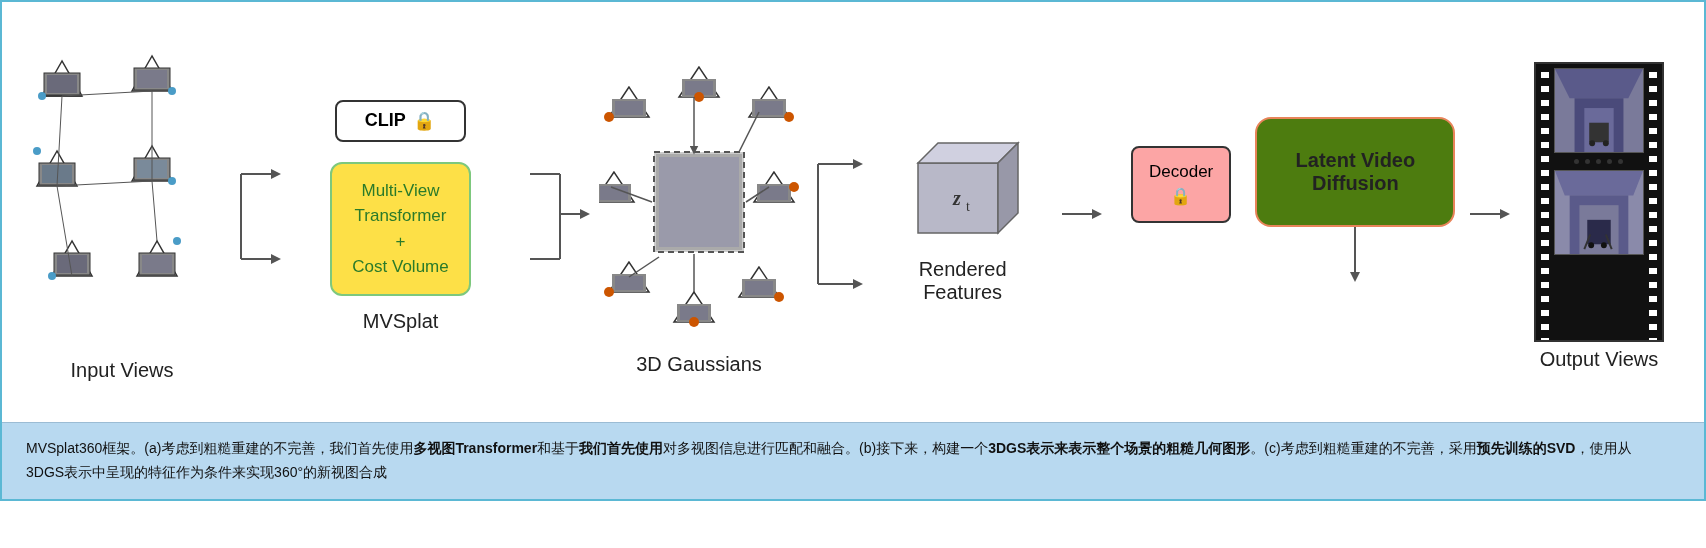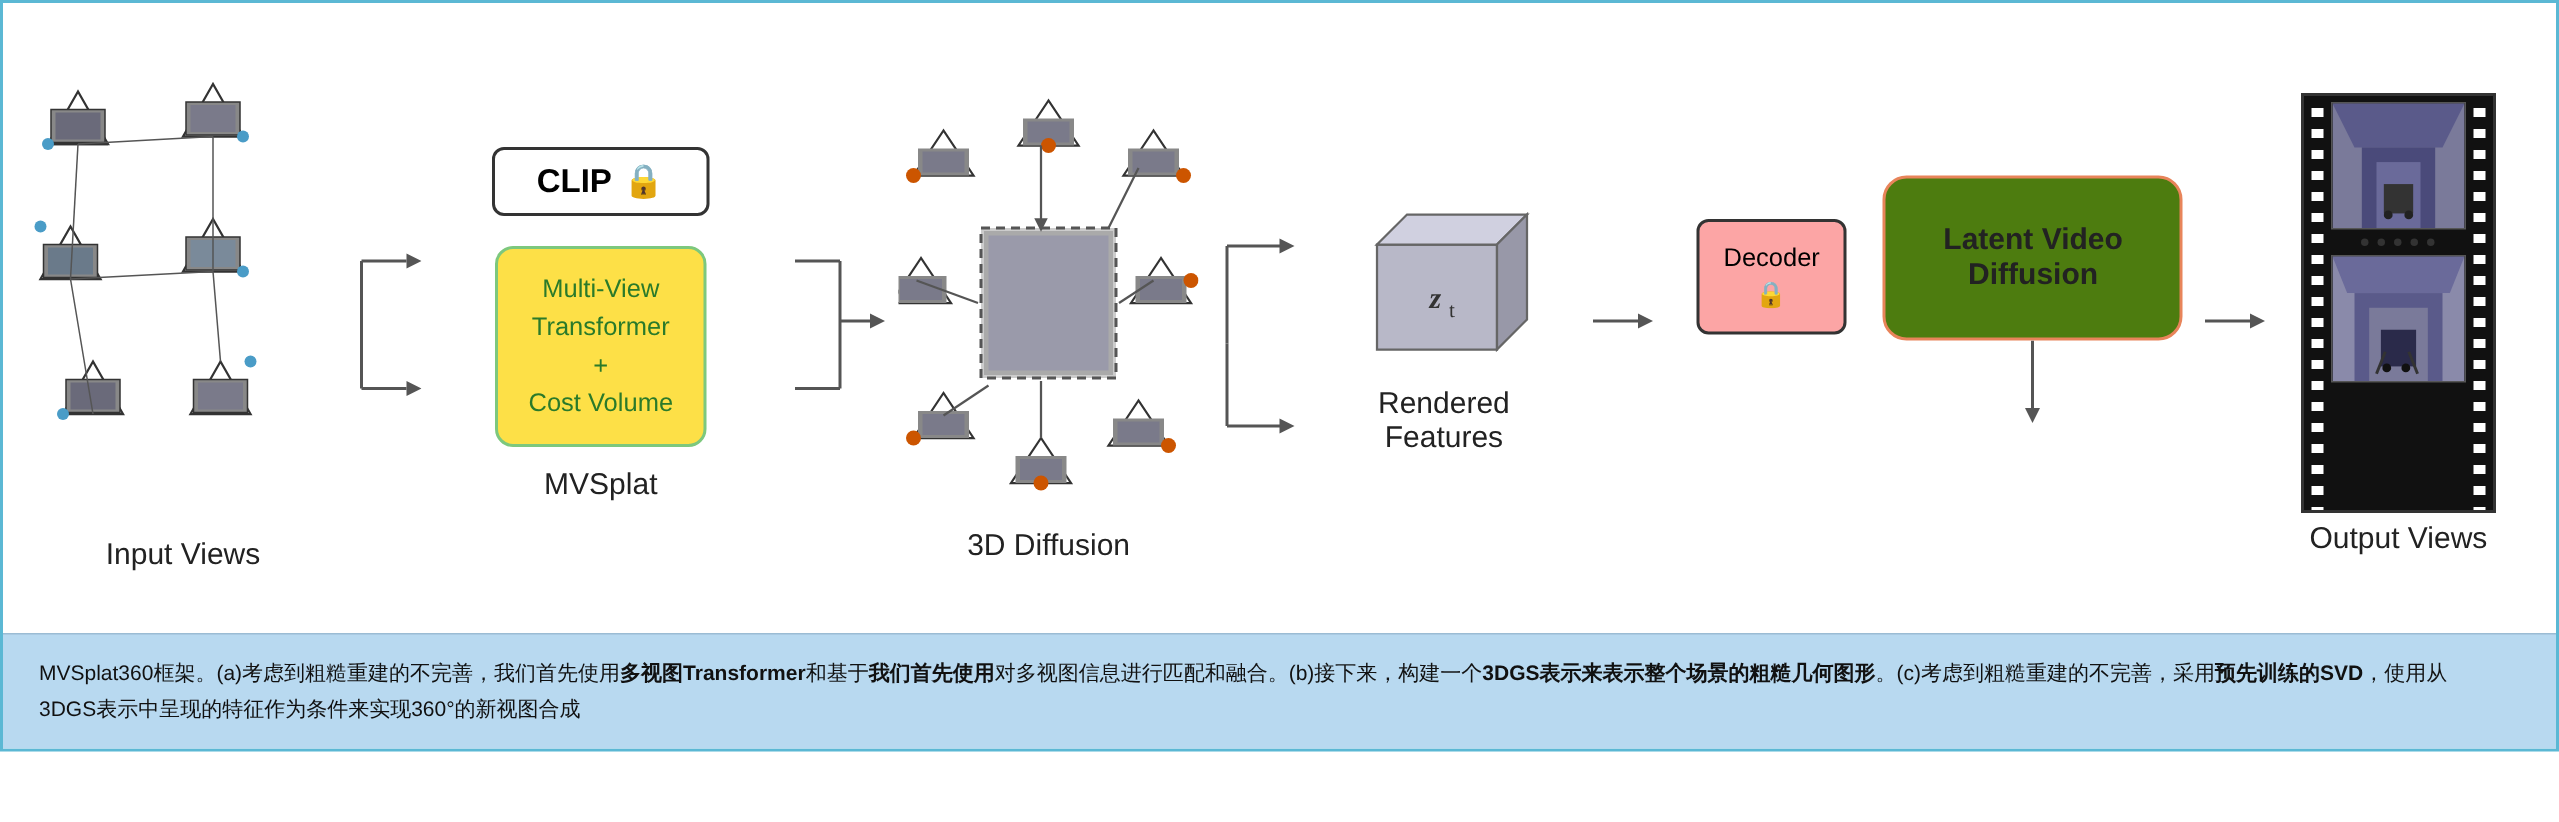--- a/index.html
+++ b/index.html
@@ -27,20 +27,21 @@
       background: #fff;
       flex: 1;
       gap: 0;
       min-height: 420px;
     }
 
     
     .input-views-section {
       display: flex;
       flex-direction: column;
+      align-items: center;
       width: 200px;
       flex-shrink: 0;
       gap: 12px;
     }
 
     .camera-cluster {
       width: 180px;
       height: 290px;
       position: relative;
     }
@@ -68,21 +69,21 @@
       align-items: center;
       gap: 20px;
       width: 100%;
     }
 
     .clip-box {
       border: 2px solid #333;
       border-radius: 8px;
       padding: 8px 28px;
       background: #fff;
-      font-size: 22px;
+      font-size: 18px;
       font-weight: 700;
       display: flex;
       align-items: center;
       gap: 8px;
     }
 
     .mvt-box {
       border: 2px solid #7dc87d;
       border-radius: 12px;
       padding: 14px 20px;
@@ -420,21 +421,21 @@
           <line x1="95" y1="235" x2="95" y2="197" stroke="#555" stroke-width="1.5"></line>
           <line x1="30" y1="220" x2="60" y2="200" stroke="#555" stroke-width="1.5"></line>
           <line x1="12" y1="130" x2="53" y2="145" stroke="#555" stroke-width="1.5"></line>
           <defs>
             <marker id="arrow" markerWidth="6" markerHeight="6" refX="3" refY="3" orient="auto">
               <path d="M0,0 L0,6 L6,3 z" fill="#555"></path>
             </marker>
           </defs>
         </svg>
       </div>
-      <div class="section-label">3D Diffusion</div>
+      <div class="section-label">3D Gaussians</div>
     </div>
 
     <div>
       <svg width="60" height="260" viewBox="0 0 60 260">
         <line x1="10" y1="145" x2="10" y2="80" stroke="#555" stroke-width="2"></line>
         <line x1="10" y1="145" x2="10" y2="200" stroke="#555" stroke-width="2"></line>
         <line x1="10" y1="80" x2="50" y2="80" stroke="#555" stroke-width="2"></line>
         <line x1="10" y1="200" x2="50" y2="200" stroke="#555" stroke-width="2"></line>
         <polygon points="45,75 55,80 45,85" fill="#555"></polygon>
         <polygon points="45,195 55,200 45,205" fill="#555"></polygon>

